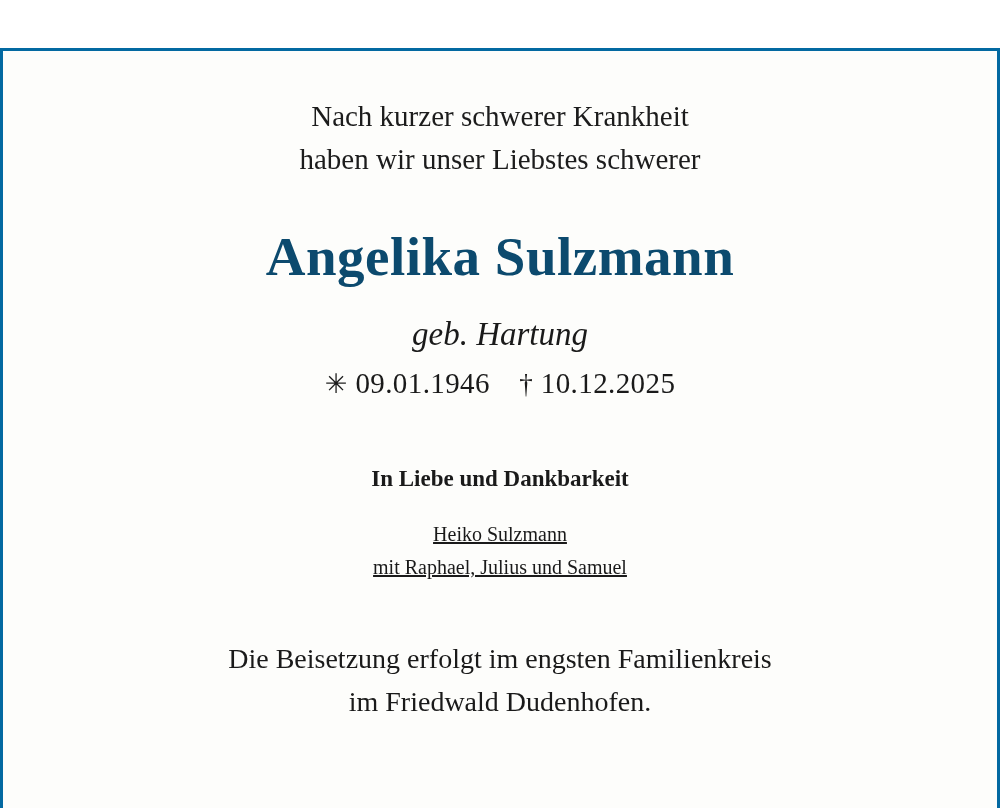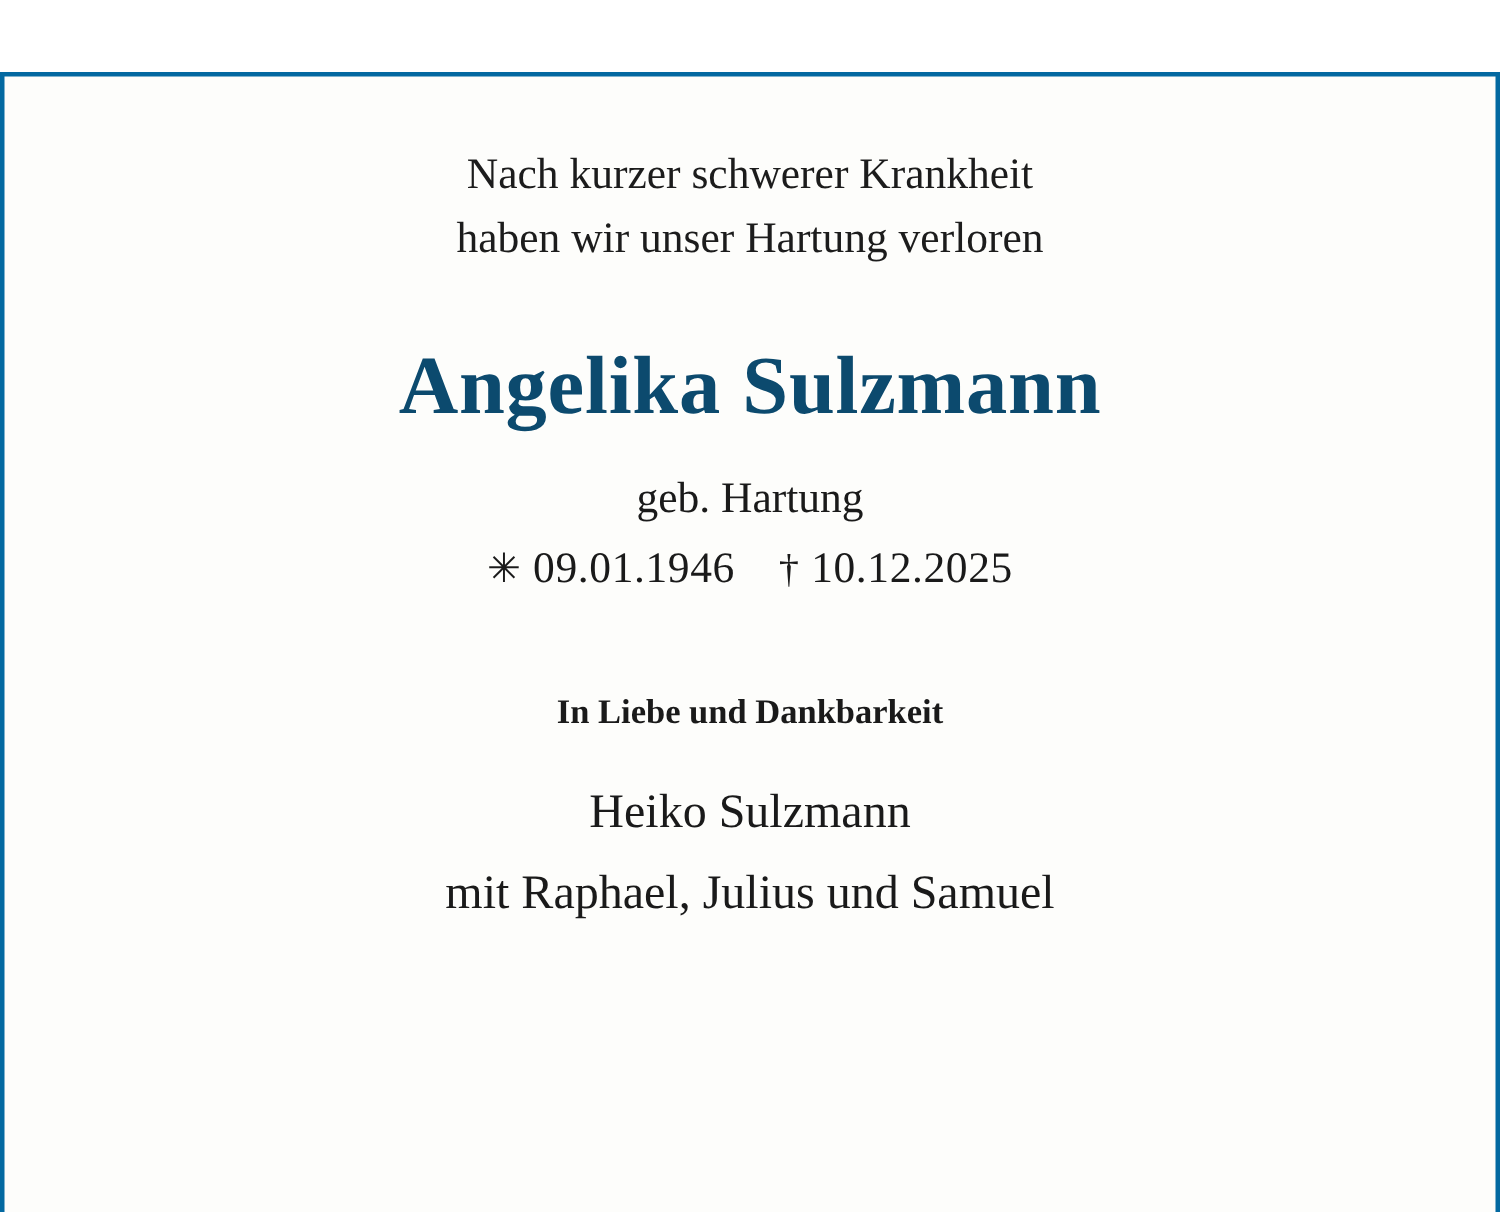--- a/index.html
+++ b/index.html
@@ -37,22 +37,23 @@
   .name {
     margin-top: 44px;
     font-size: 55px;
     font-weight: bold;
     letter-spacing: 0.5px;
     text-align: center;
     color: #0c4a6e;
   }
   .maiden {
     margin-top: 28px;
-    font-size: 29px;
+    font-size: 33px;
     text-align: center;
+    font-style: italic;
   }
   .dates {
     margin-top: 14px;
     font-size: 29px;
     text-align: center;
     letter-spacing: 0.4px;
   }
   .dates .sym {
     font-size: 27px;
   }
@@ -63,22 +64,23 @@
   .dedication {
     margin-top: 66px;
     font-size: 23px;
     font-weight: bold;
     text-align: center;
     font-family: Liberation Serif, serif;
   }
   .survivors {
     margin-top: 26px;
     text-align: center;
-    font-size: 32px;
+    font-size: 20px;
     line-height: 1.68;
+    text-decoration: underline;
   }
   .survivors div {
     white-space: nowrap;
   }
   .closing {
     margin-top: 52px;
     text-align: center;
     font-size: 28px;
     line-height: 1.55;
   }
@@ -86,21 +88,21 @@
     white-space: nowrap;
   }
 </style>
 </head>
 <body>
 
 <div class="notice">
 
   <div class="intro">
     <div>Nach kurzer schwerer Krankheit</div>
-    <div>haben wir unser Hartung verloren</div>
+    <div>haben wir unser Liebstes schwerer</div>
   </div>
 
   <div class="name">Angelika Sulzmann</div>
 
   <div class="maiden">geb. Hartung</div>
 
   <div class="dates">
     <span class="sym">✳</span>
     <span>09.01.1946</span>
     <span class="gap"></span>
@@ -108,14 +110,18 @@
     <span>10.12.2025</span>
   </div>
 
   <div class="dedication">In Liebe und Dankbarkeit</div>
 
   <div class="survivors">
     <div>Heiko Sulzmann</div>
     <div>mit Raphael, Julius und Samuel</div>
   </div>
 
+  <div class="closing">
+    <div>Die Beisetzung erfolgt im engsten Familienkreis</div>
+    <div>im Friedwald Dudenhofen.</div>
+  </div>
 
 </div>
 
 </body></html>

